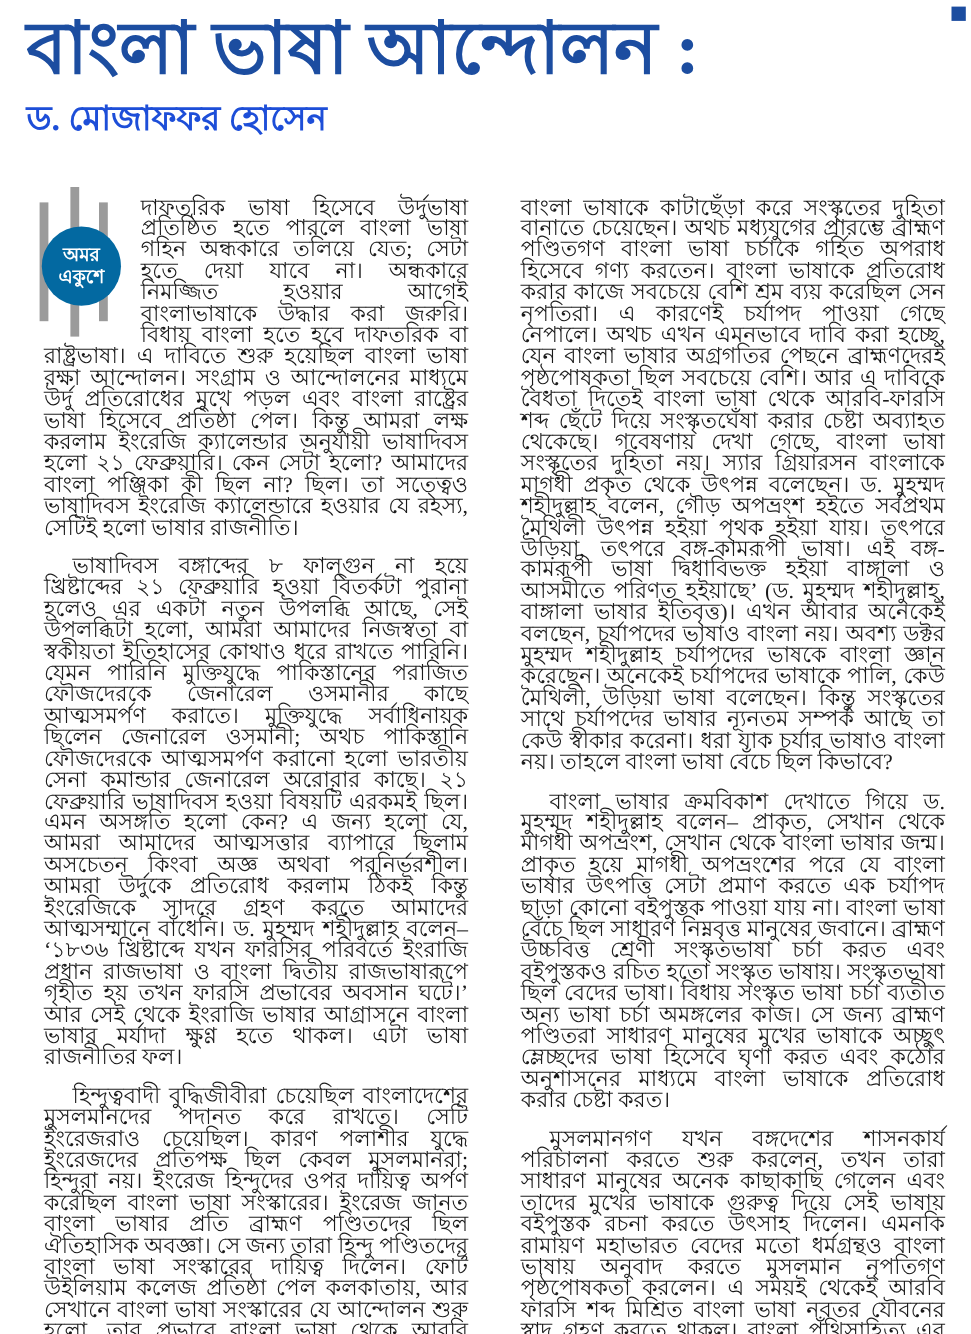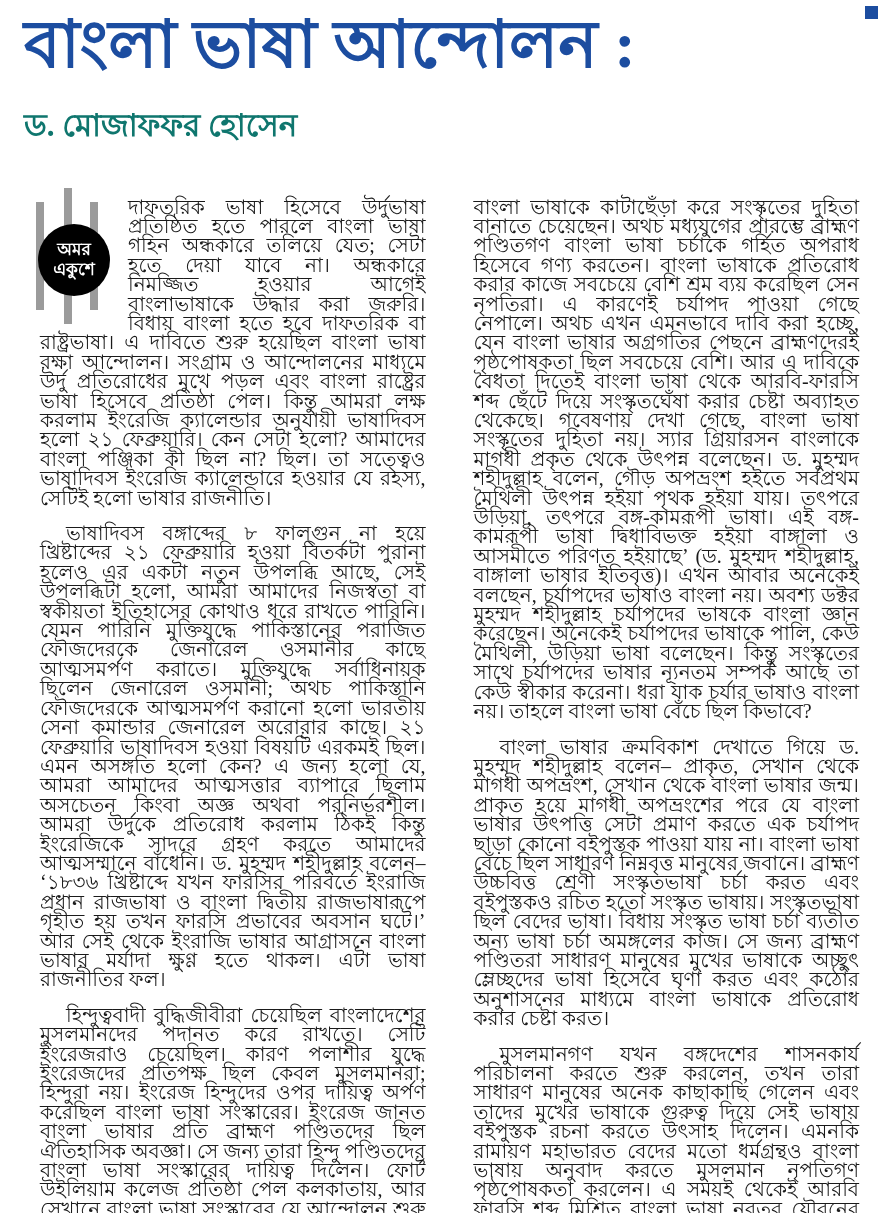--- a/index.html
+++ b/index.html
@@ -22,22 +22,22 @@
     margin:0;padding:2px 0 6px 0;
     font-size:66px;line-height:1.12;font-weight:600;
     color:#1c4da0;letter-spacing:0;
   }
   .t2{
     margin:0;padding:0 0 8px 0;
     font-size:66px;line-height:1.12;font-weight:600;
     color:#3d3d3d;
   }
   .author{
-    margin-top:20px;
-    font-size:31px;line-height:1.15;font-weight:600;color:#0f766e;
+    margin-top:2px;
+    font-size:31px;line-height:1.15;font-weight:600;color:#1d4ed8;
   }
 
   
   .columns{
     display:flex;gap:16px;margin-top:38px;
   }
   .col{flex:1 1 0;min-width:0;}
   .para{
     margin:16px;
     font-size:20px;line-height:19.4px;
@@ -55,21 +55,21 @@
     position:relative;
   }
   .bar{position:absolute;background:#9b9b9b;width:8px;}
   .bar1{left:12px;top:16px;height:108px;}
   .bar2{left:40px;top:2px;height:136px;}
   .bar3{left:66px;top:16px;height:108px;}
   .circle{
     position:absolute;
     left:14px;top:38px;
     width:72px;height:72px;
-    background:#000000;border-radius:50%;
+    background:#0369a1;border-radius:50%;
     display:flex;flex-direction:column;align-items:center;justify-content:center;
     color:#ffffff;
   }
   .circle span{
     display:block;font-size:17px;line-height:1.15;font-weight:600;text-align:center;
   }
 </style>
 </head>
 <body>
 

